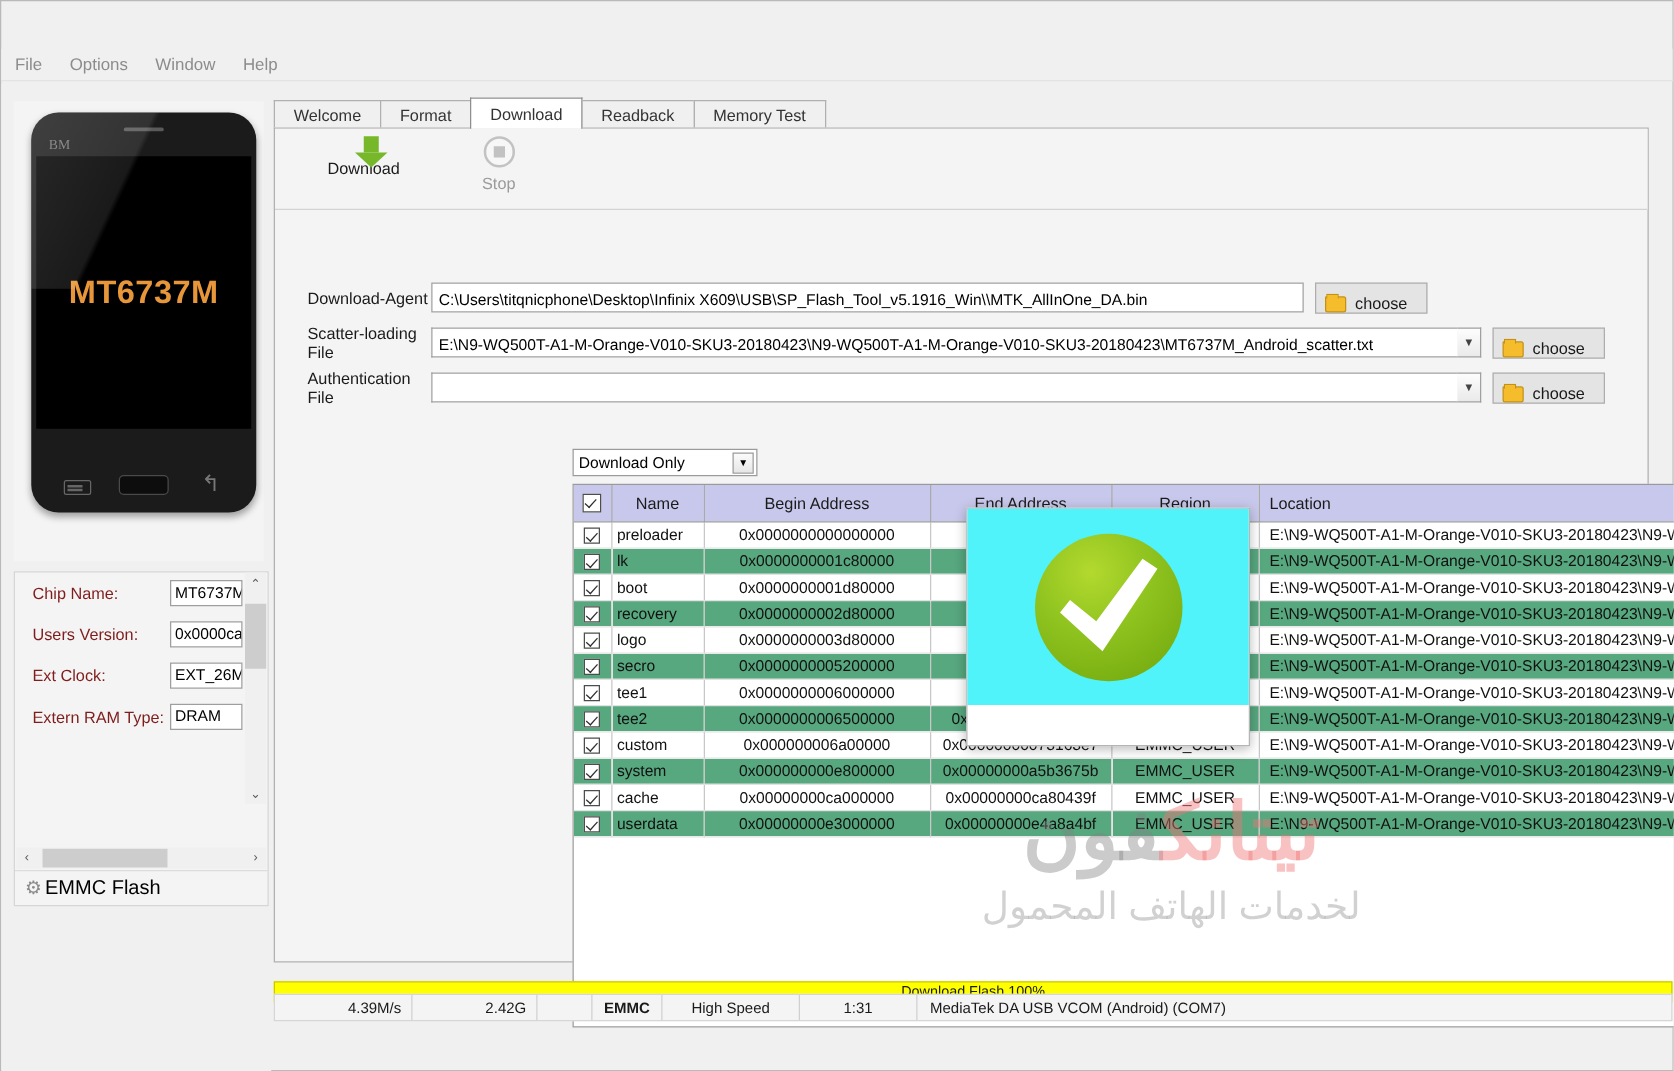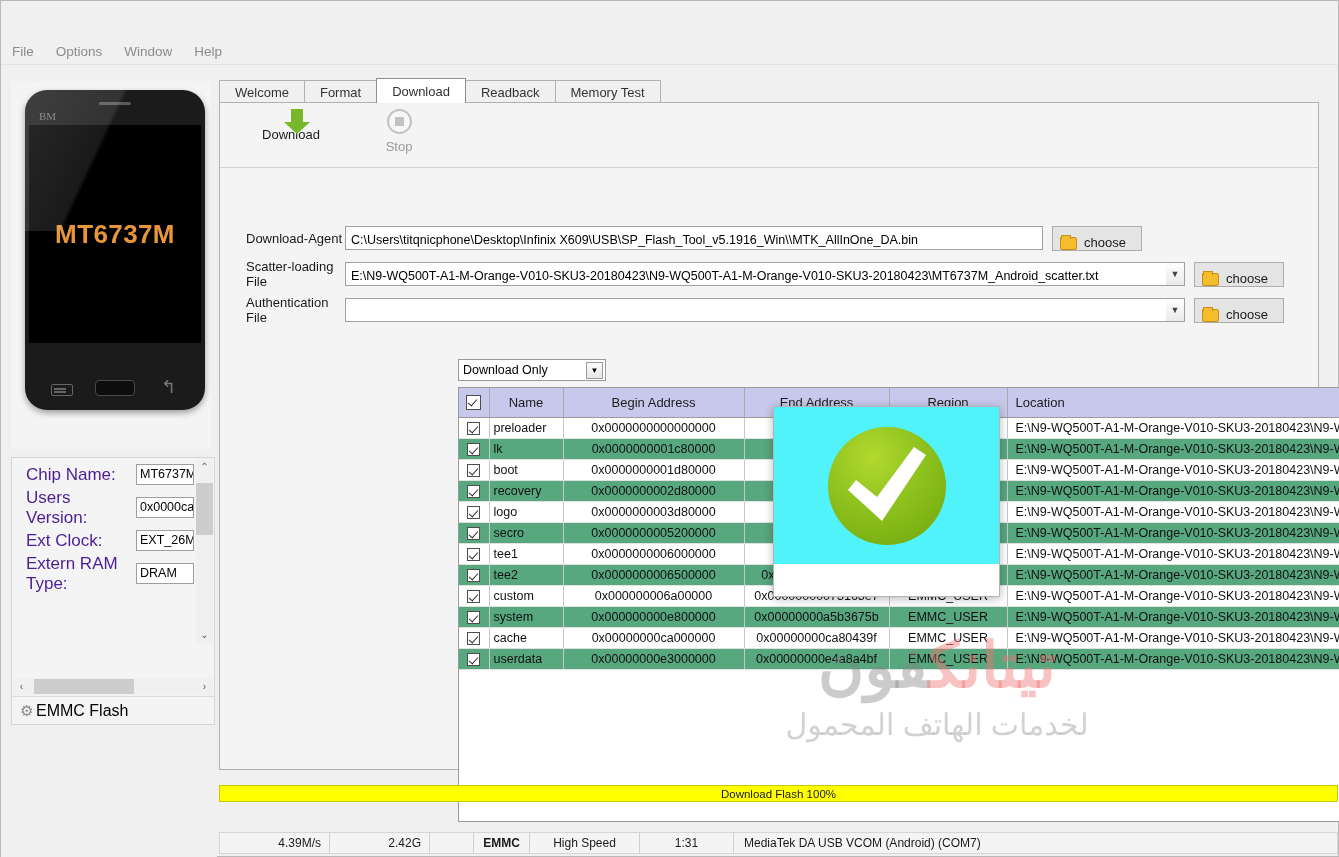--- a/index.html
+++ b/index.html
@@ -118,21 +118,21 @@
   .panel-header .ptitle { font-size:13px; color:#333; margin-left:9px; }
   #chip-icon{
     width:17px; height:17px; border:1.5px solid #5d5d5d; border-radius:2px;
     background:#fff; position:relative; flex:none;
   }
   #chip-icon::after{
     content:"↰"; position:absolute; left:1px; top:-3px; font-size:13px; color:#5aa13c;
   }
   #chipbody { position:relative; height:206px; }
   .chip-row { display:flex; align-items:center; height:33px; padding-left:14px; }
-  .chip-label { font-size:17px; color:#4c1d95; width:110px; }
+  .chip-label { font-size:13px; color:#7f1d1d; width:110px; }
   .chip-val {
     width:58px; height:21px; background:#fff; border:1px solid #9e9e9e;
     font-size:12.5px; color:#000; padding:2px 0 0 3px; overflow:hidden; white-space:nowrap;
   }
   #chip-vscroll{
     position:absolute; right:1px; top:0; width:17px; height:185px; background:#f0f0f0;
   }
   .sb-arrow{ width:17px; height:17px; display:flex; align-items:center; justify-content:center; color:#5a5a5a; font-size:10px; }
   #chip-vthumb{ position:absolute; left:0; top:25px; width:17px; height:52px; background:#cdcdcd; }
   #chip-hscroll{
@@ -315,21 +315,21 @@
   #tick-circle svg{ position:absolute; left:16px; top:18px; }
 
   
   #progressbar{
     position:absolute; left:218px; top:784px; width:1119px; height:17px;
     background:#ffff00; border:1px solid #c9c900;
     display:flex; align-items:center; justify-content:center;
     font-size:11.5px; color:#1a1a1a;
   }
   #statusbar{
-    position:absolute; left:218px; top:831px; width:1119px; height:22px;
+    position:absolute; left:218px; top:794px; width:1119px; height:22px;
     background:#f4f4f4; border:1px solid #d6d6d6;
     display:flex; align-items:stretch; font-size:12px; color:#1a1a1a;
   }
   .st-cell{
     display:flex; align-items:center; border-right:1px solid #d0d0d0;
     padding:0 8px;
   }
   .st-right{ justify-content:flex-end; }
   .st-center{ justify-content:center; }
   .st-bold{ font-weight:bold; }

